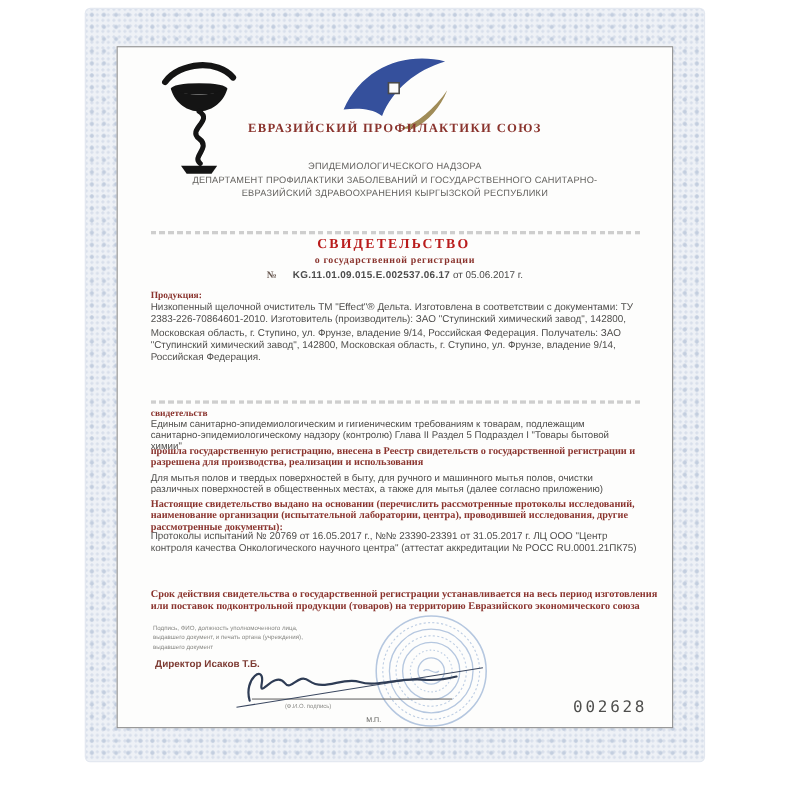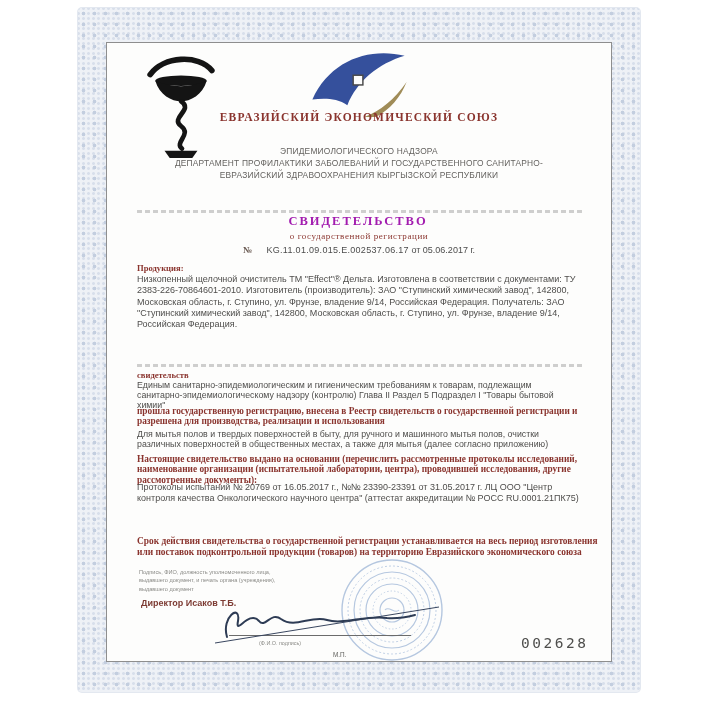--- a/index.html
+++ b/index.html
@@ -34,28 +34,28 @@
 
   
   .microtext{position:absolute;left:30px;right:26px;height:3px;
     background:repeating-linear-gradient(90deg,#8e8e8e 0 5px,transparent 5px 8px);
     opacity:.42;}
   .micro1{top:167px;}
   .micro2{top:321px;}
 
   .doc-title{position:absolute;left:0;right:2px;top:171px;text-align:center;
     font-family:"Liberation Serif",serif;font-weight:bold;font-size:12.5px;
-    letter-spacing:2px;color:#a21caf;}
+    letter-spacing:2px;color:#b91c1c;}
   .doc-subtitle{position:absolute;left:0;right:0;top:188px;text-align:center;
-    font-family:"Liberation Serif",serif;font-weight:normal;font-size:9px;
+    font-family:"Liberation Serif",serif;font-weight:bold;font-size:9px;
     letter-spacing:.6px;color:#8a342e;}
   .number-row{position:absolute;left:0;right:0;top:202px;text-align:center;
     font-size:9px;color:#4c4c4c;}
   .number-row .no{font-family:"Liberation Serif",serif;font-weight:bold;color:#6a5a52;margin-right:12px;}
-  .number-row .num{letter-spacing:.3px;}
+  .number-row .num{letter-spacing:.3px;font-weight:bold;}
 
   .para{color:#4e4d4b;font-size:9px;line-height:1.2;text-align:left;}
   .maroon-label{font-family:"Liberation Serif",serif;font-weight:bold;color:#8a342e;}
   .maroon-par{font-family:"Liberation Serif",serif;font-weight:bold;color:#8a342e;line-height:1.12;}
 
   .product-label{position:absolute;left:30px;top:220px;font-size:8.6px;}
   .product-text{position:absolute;left:30px;top:231px;width:452px;line-height:1.26;}
 
   .compliance-label{position:absolute;left:30px;top:327px;font-size:8.6px;}
   .req-text{position:absolute;left:30px;top:337px;width:440px;line-height:1.15;font-size:8.8px;}
@@ -93,21 +93,21 @@
       <path d="M35,46 C48,54 24,62 35,70 C46,78 28,86 36,92" stroke="#141414" stroke-width="4.5" fill="none" stroke-linecap="round"></path>
       <path d="M19,94 L51,94 L46,101 L24,101 Z" fill="#141414"></path>
     </svg>
 
     <svg class="eaeu" viewBox="0 0 100 70">
       <path d="M2,52 C20,12 60,-2 97,7 C70,15 48,33 38,58 C27,50 13,51 2,52 Z" fill="#35509c"></path>
       <path d="M20,72 C50,79 78,64 99,34 C88,62 62,80 28,78 C24,76 21,74 20,72 Z" fill="#a08c58"></path>
       <rect x="44" y="27" width="10" height="10" fill="#fcfcfc" stroke="#4a4a4a" stroke-width="1.5"></rect>
     </svg>
 
-    <div class="union-title">ЕВРАЗИЙСКИЙ ЭКОНОМИЧЕСКИЙ СОЮЗ</div>
+    <div class="union-title">ЕВРАЗИЙСКИЙ ПРОФИЛАКТИКИ СОЮЗ</div>
 
     <div class="dept">
       <div>ЭПИДЕМИОЛОГИЧЕСКОГО НАДЗОРА</div>
       <div>ДЕПАРТАМЕНТ ПРОФИЛАКТИКИ ЗАБОЛЕВАНИЙ И ГОСУДАРСТВЕННОГО САНИТАРНО-</div>
       <div>ЕВРАЗИЙСКИЙ ЗДРАВООХРАНЕНИЯ КЫРГЫЗСКОЙ РЕСПУБЛИКИ</div>
     </div>
 
     <div class="microtext micro1"></div>
 
     <div class="doc-title">СВИДЕТЕЛЬСТВО</div>

